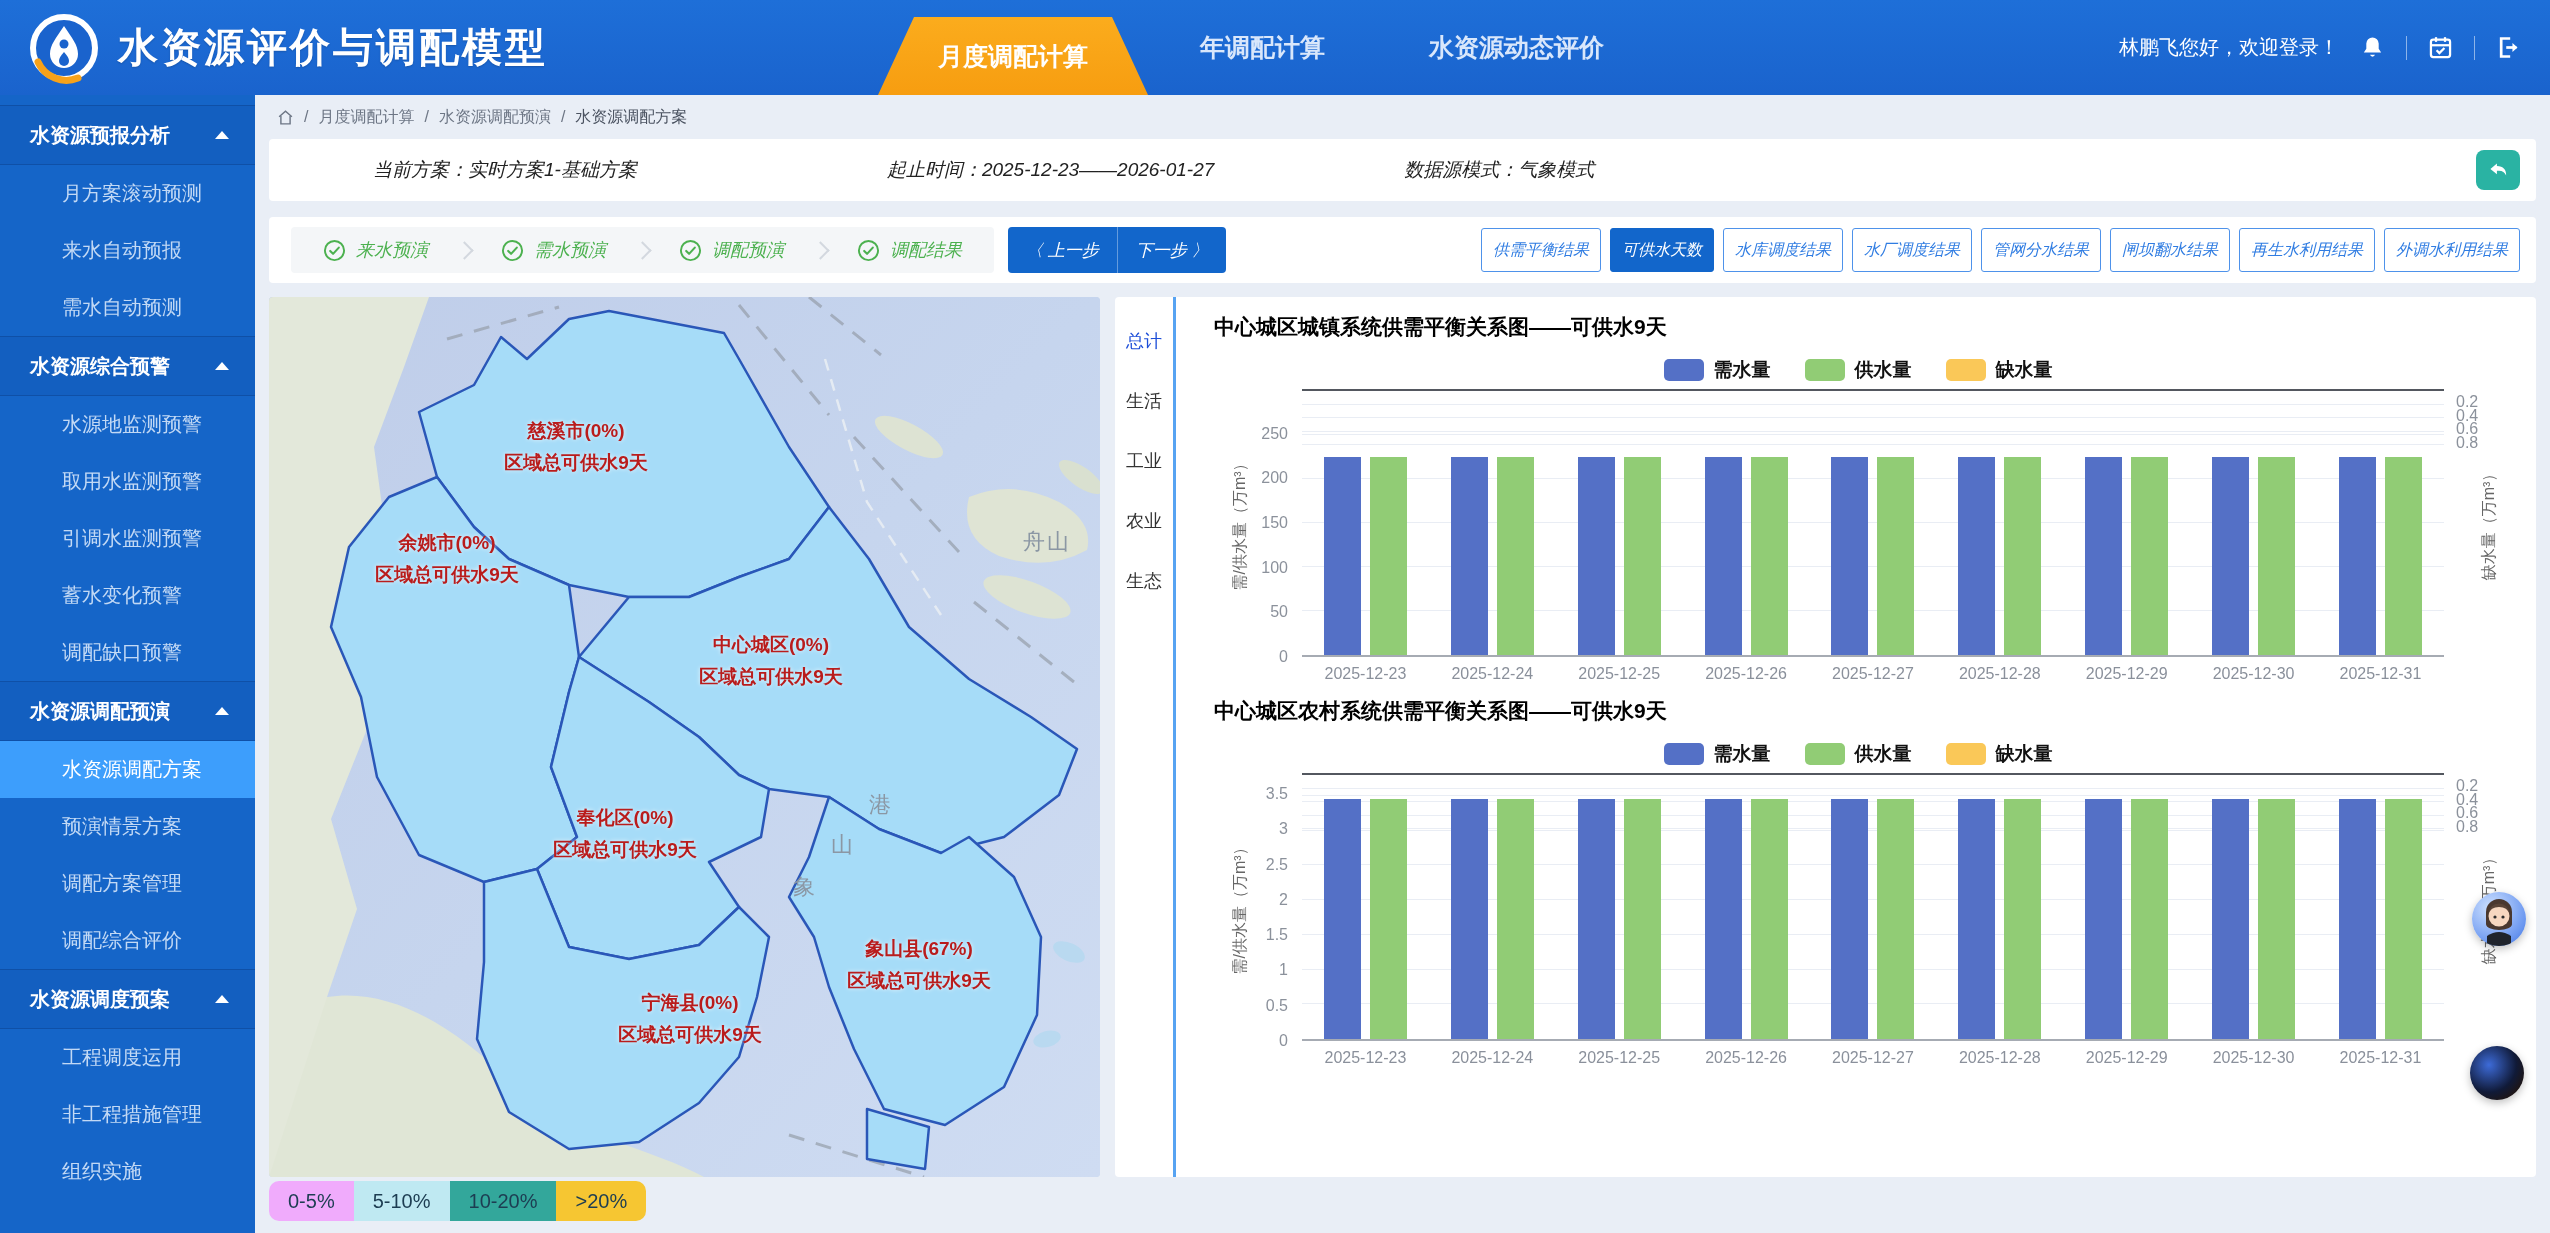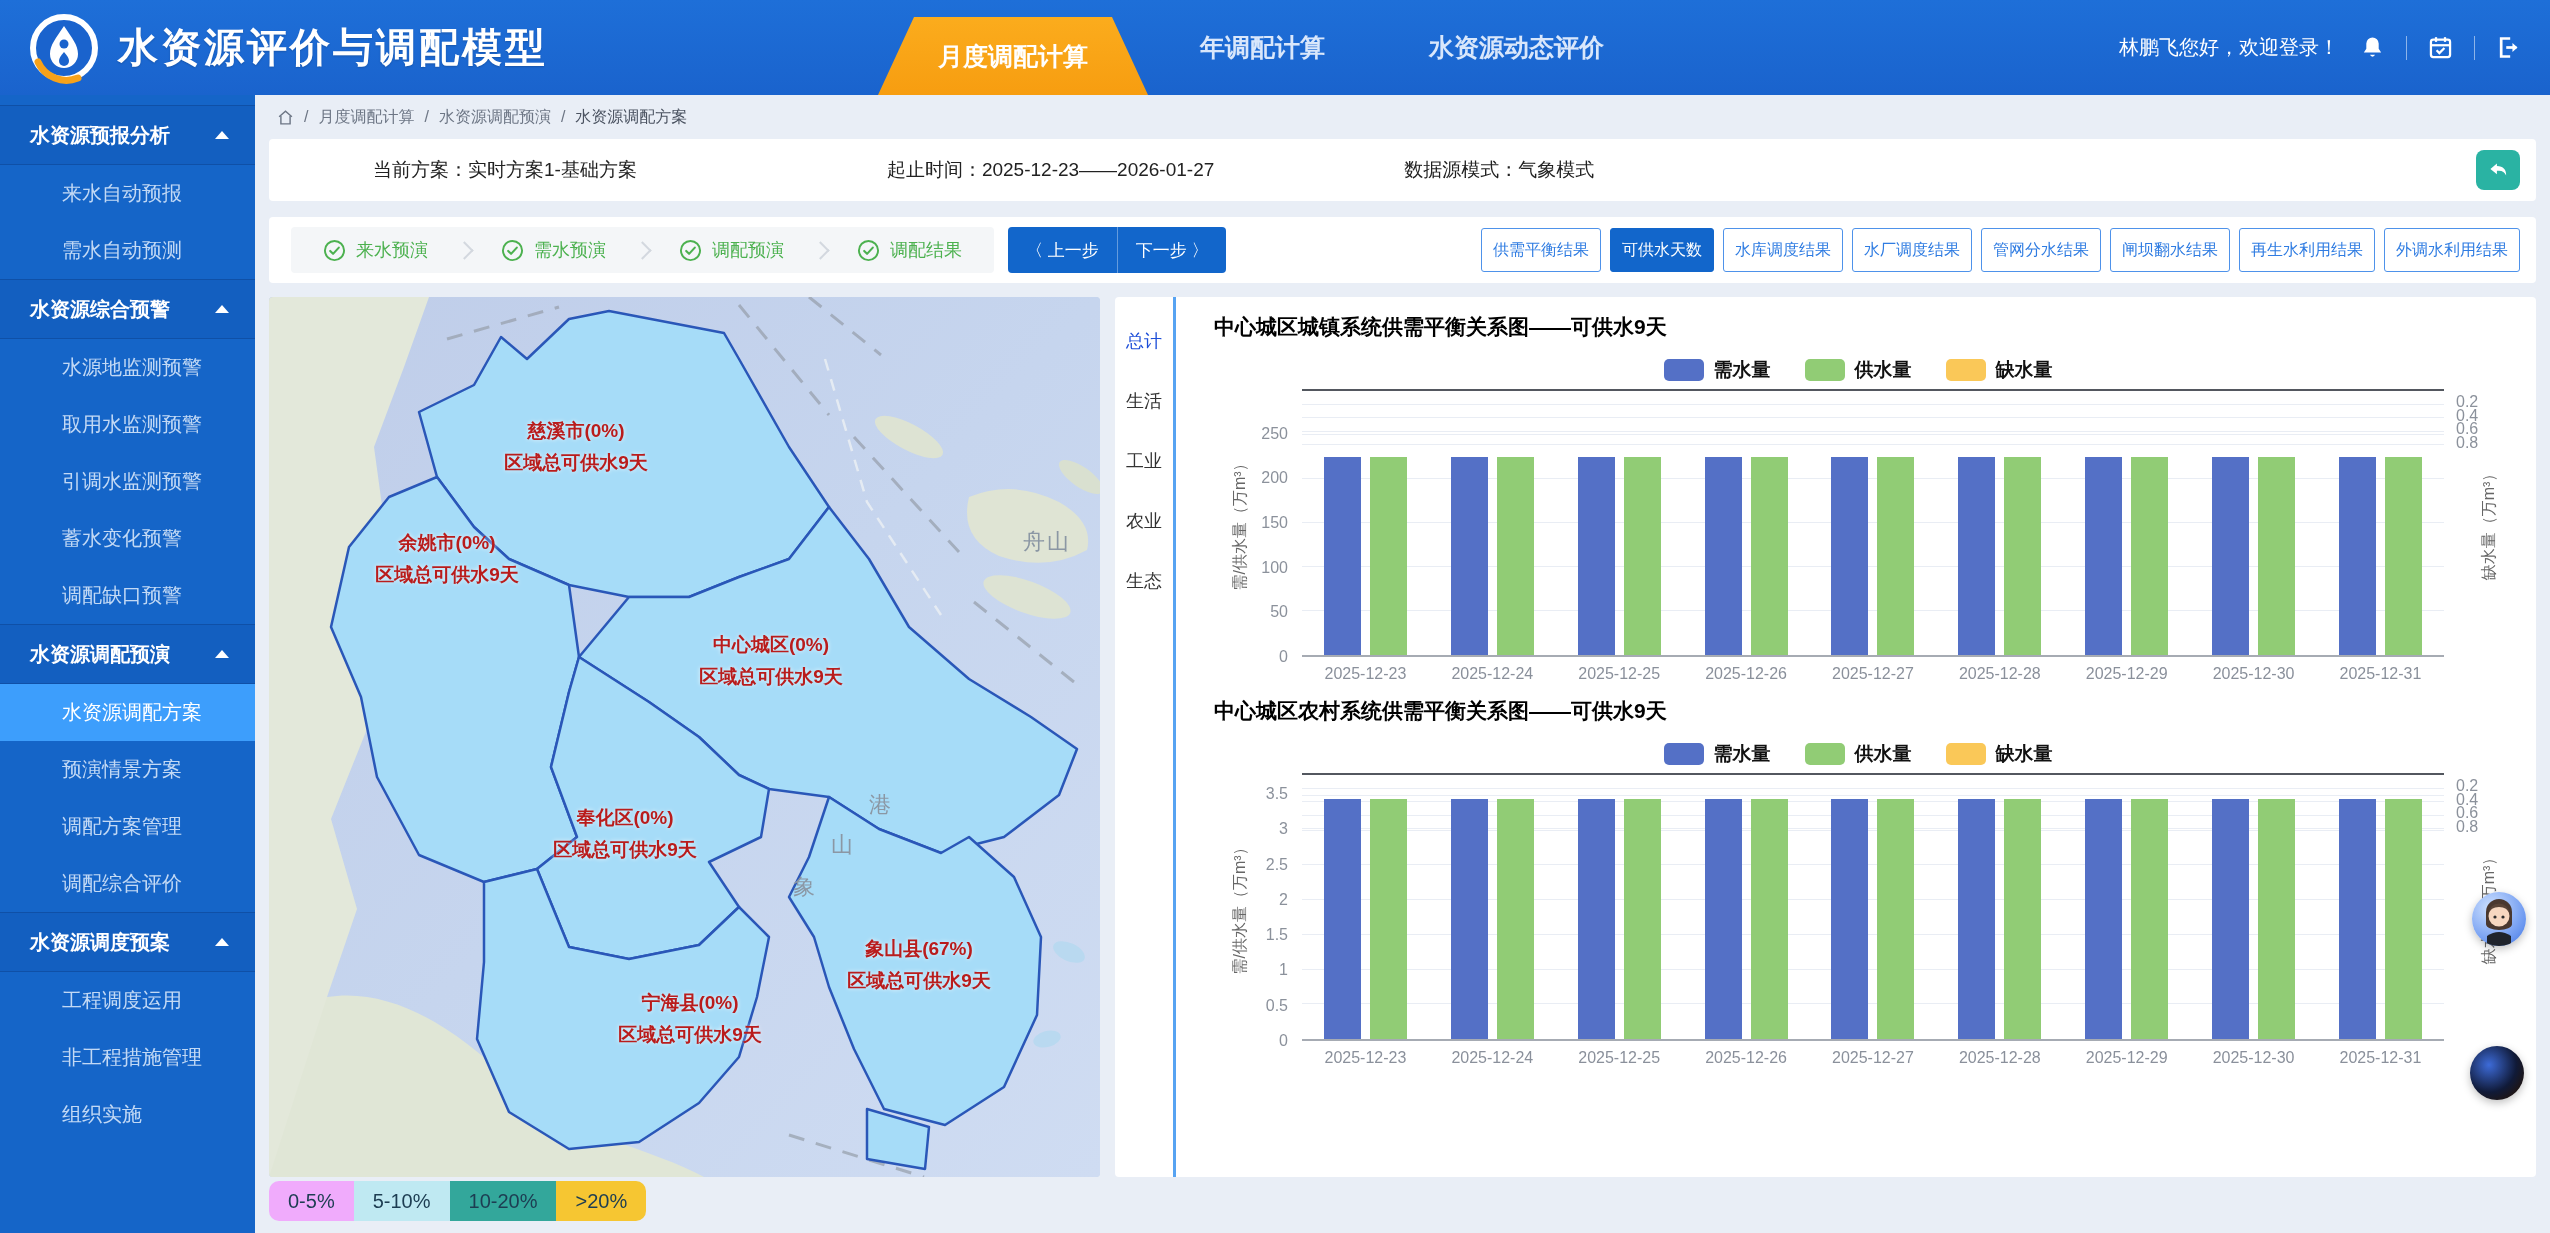--- a/index.html
+++ b/index.html
@@ -31,21 +31,21 @@
     background:var(--sidebar-group-blue,#135fc0);
     border-top:1px solid rgba(10,55,120,.35);border-bottom:1px solid rgba(10,55,120,.35);cursor:pointer;}
   .caret{width:0;height:0;border-left:7px solid transparent;border-right:7px solid transparent;border-bottom:8px solid #fff;}
   .sb-item{height:57px;line-height:57px;padding-left:62px;color:rgba(233,243,255,.82);font-size:20px;cursor:pointer;white-space:nowrap;}
   .sb-item.active{background:var(--sidebar-active,#3d9efc);color:#fff;}
   
   .main{position:absolute;left:255px;top:95px;right:0;bottom:0;background:var(--panel-bg,#e9eef6);}
   .breadcrumb{height:44px;display:flex;align-items:center;gap:10px;padding:0 22px;color:#6d7685;font-size:16px;}
   .bc-item{cursor:pointer;}
   .bc-item.last{color:#4a5260;}
-  .card{background:#fff;border-radius:4px;margin:0 14px;}
+  .card{background:#fff;border-radius:4px;margin:0 14px;font-style:italic;}
   .info-bar{height:62px;display:flex;align-items:center;font-size:19px;color:#222;position:relative;padding-left:104px;box-sizing:border-box;}
   .ib-item{white-space:nowrap;}
   .ib-2{margin-left:250px;}
   .ib-3{margin-left:190px;}
   .back-btn{position:absolute;right:16px;top:11px;width:44px;height:40px;border-radius:8px;
     background:var(--back-teal,#2ab3a3);display:flex;align-items:center;justify-content:center;cursor:pointer;}
   .step-bar{margin-top:16px;height:66px;display:flex;align-items:center;padding:0 22px;position:relative;box-sizing:border-box;}
   .steps-box{background:#f4f6f8;border-radius:4px;height:46px;display:flex;align-items:center;padding:0 32px;}
   .step{display:flex;align-items:center;gap:10px;color:var(--step-green,#4cb14f);font-size:18px;white-space:nowrap;}
   .ck{width:23px;height:23px;}
@@ -136,20 +136,21 @@
     </svg>
   </div>
 </div>
 
 <div class="sidebar">
   <div id="sidebar-menu">
       <div class="sb-group">
         <span>水资源预报分析</span>
         <span class="caret"></span>
       </div>
+      <div class="sb-item">月方案滚动预测</div>
       <div class="sb-item">来水自动预报</div>
       <div class="sb-item">需水自动预测</div>
       <div class="sb-group">
         <span>水资源综合预警</span>
         <span class="caret"></span>
       </div>
       <div class="sb-item">水源地监测预警</div>
       <div class="sb-item">取用水监测预警</div>
       <div class="sb-item">引调水监测预警</div>
       <div class="sb-item">蓄水变化预警</div>

